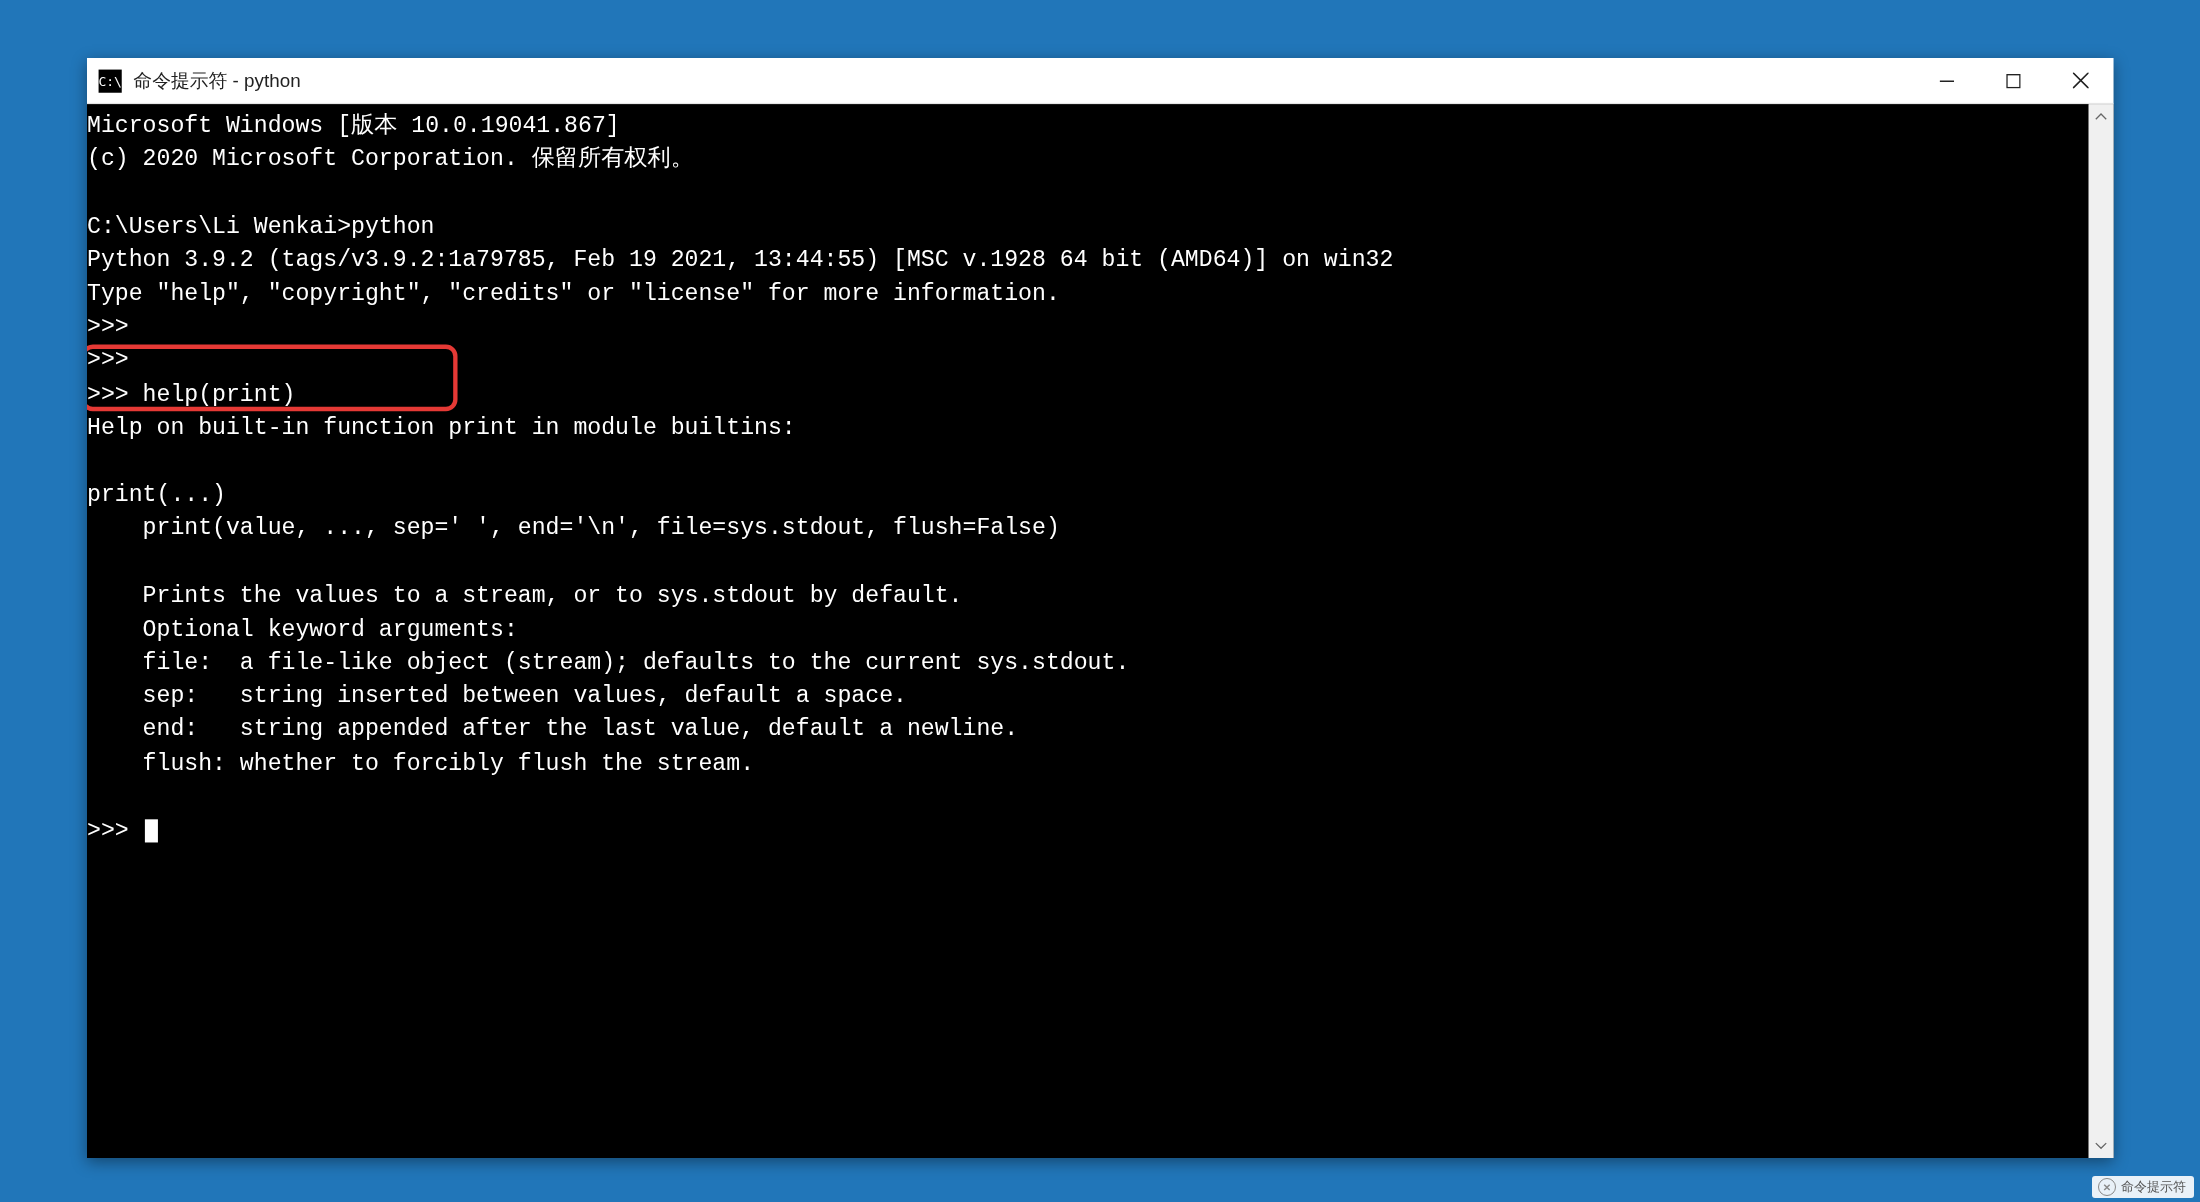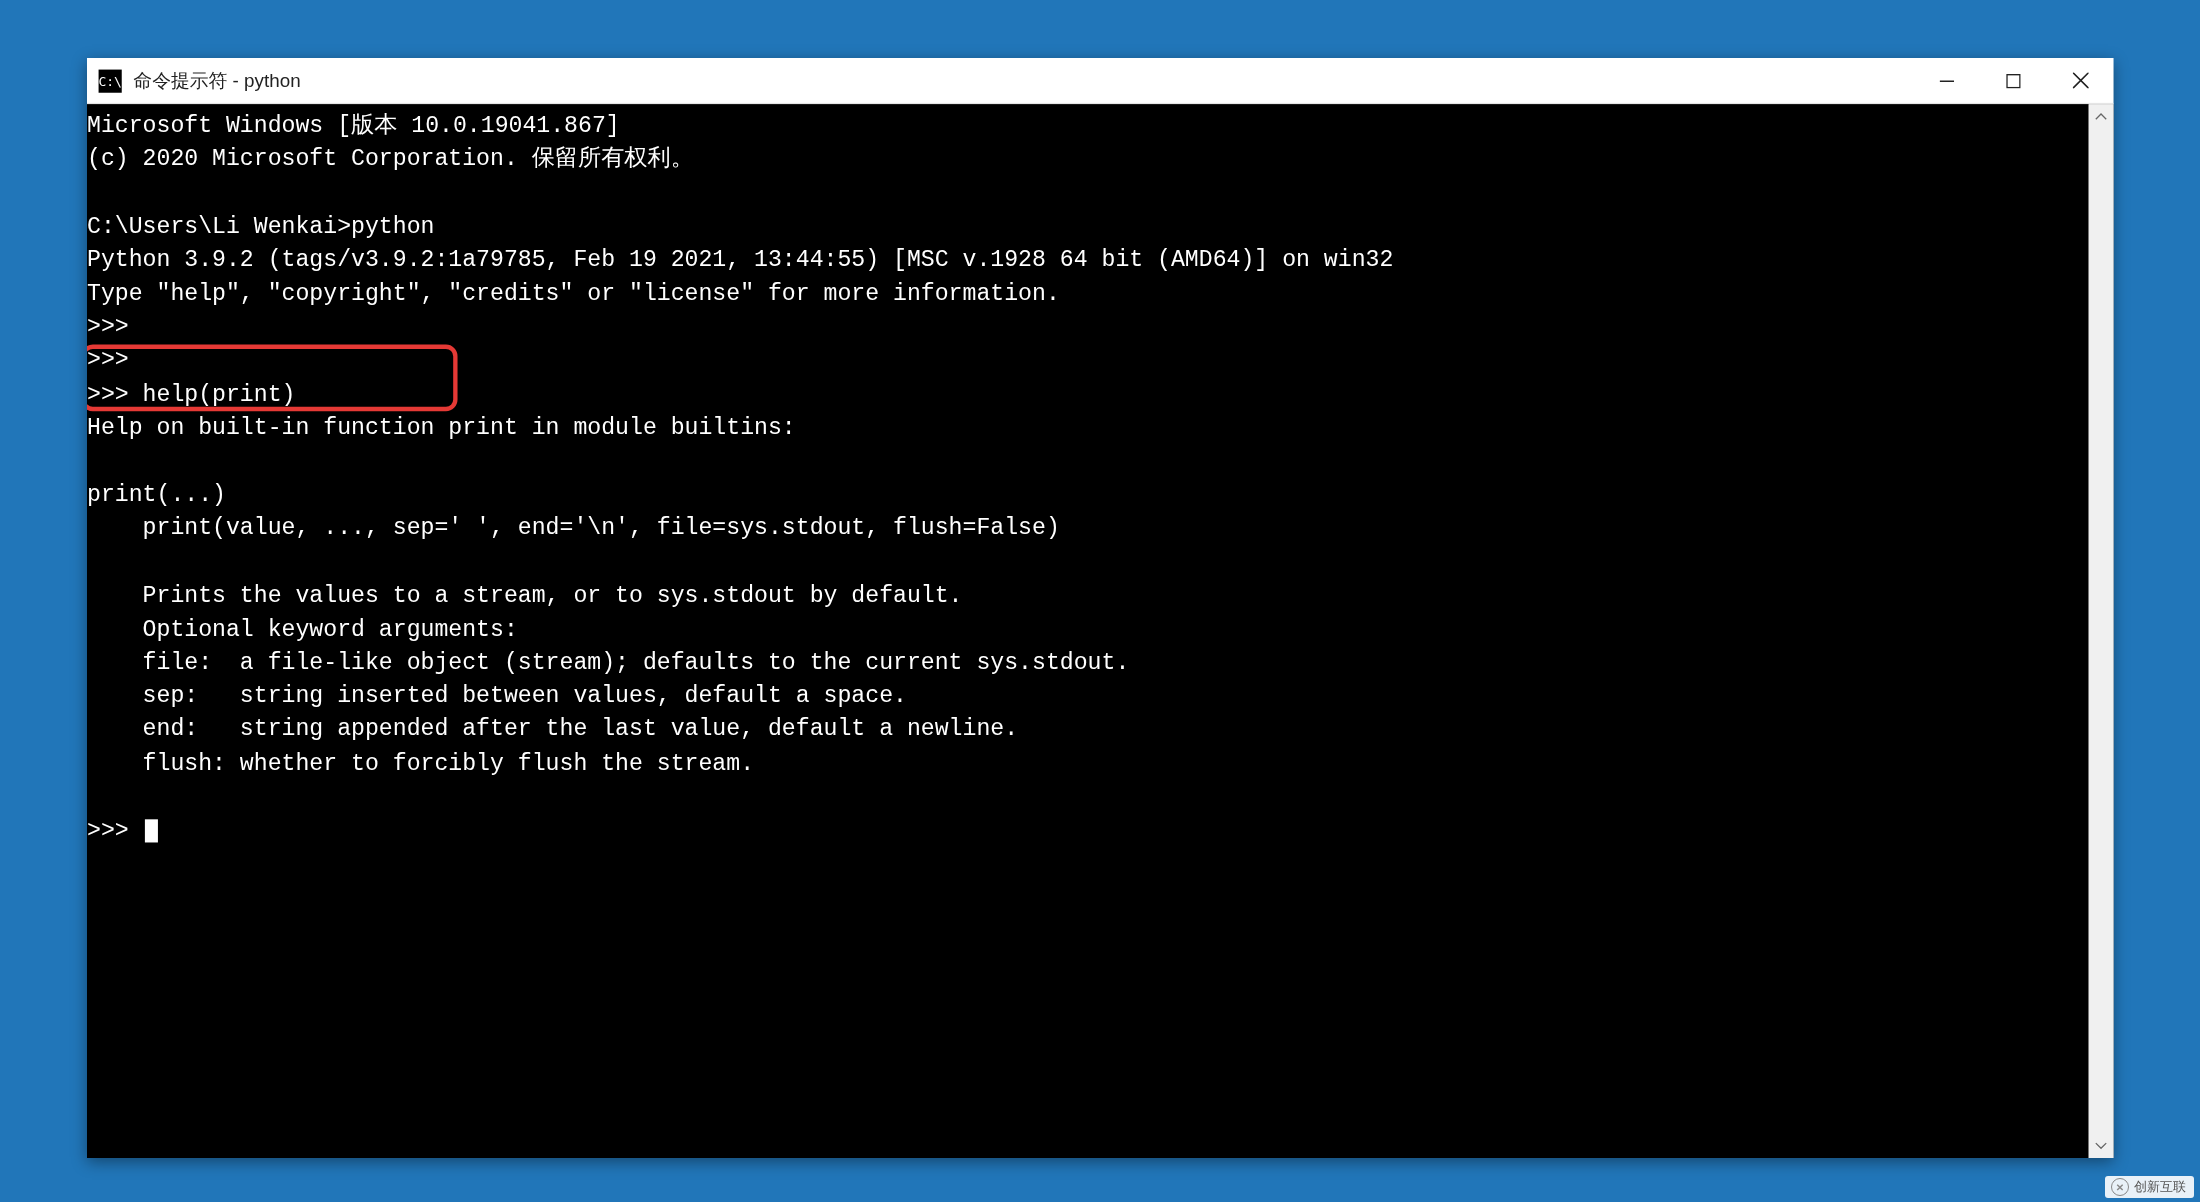--- a/index.html
+++ b/index.html
@@ -186,14 +186,14 @@
         <svg width="9" height="9" viewBox="0 0 10 10">
             <path d="M1 3 L5 7 L9 3" stroke="#666" stroke-width="1" fill="none"></path>
           </svg>
       </div>
     </div>
   </div>
 </div>
 
 <div class="watermark">
   <div class="wm-logo">✕</div>
-  <span>创新互联</span>
+  <span>命令提示符</span>
 </div>
 
 </body></html>

